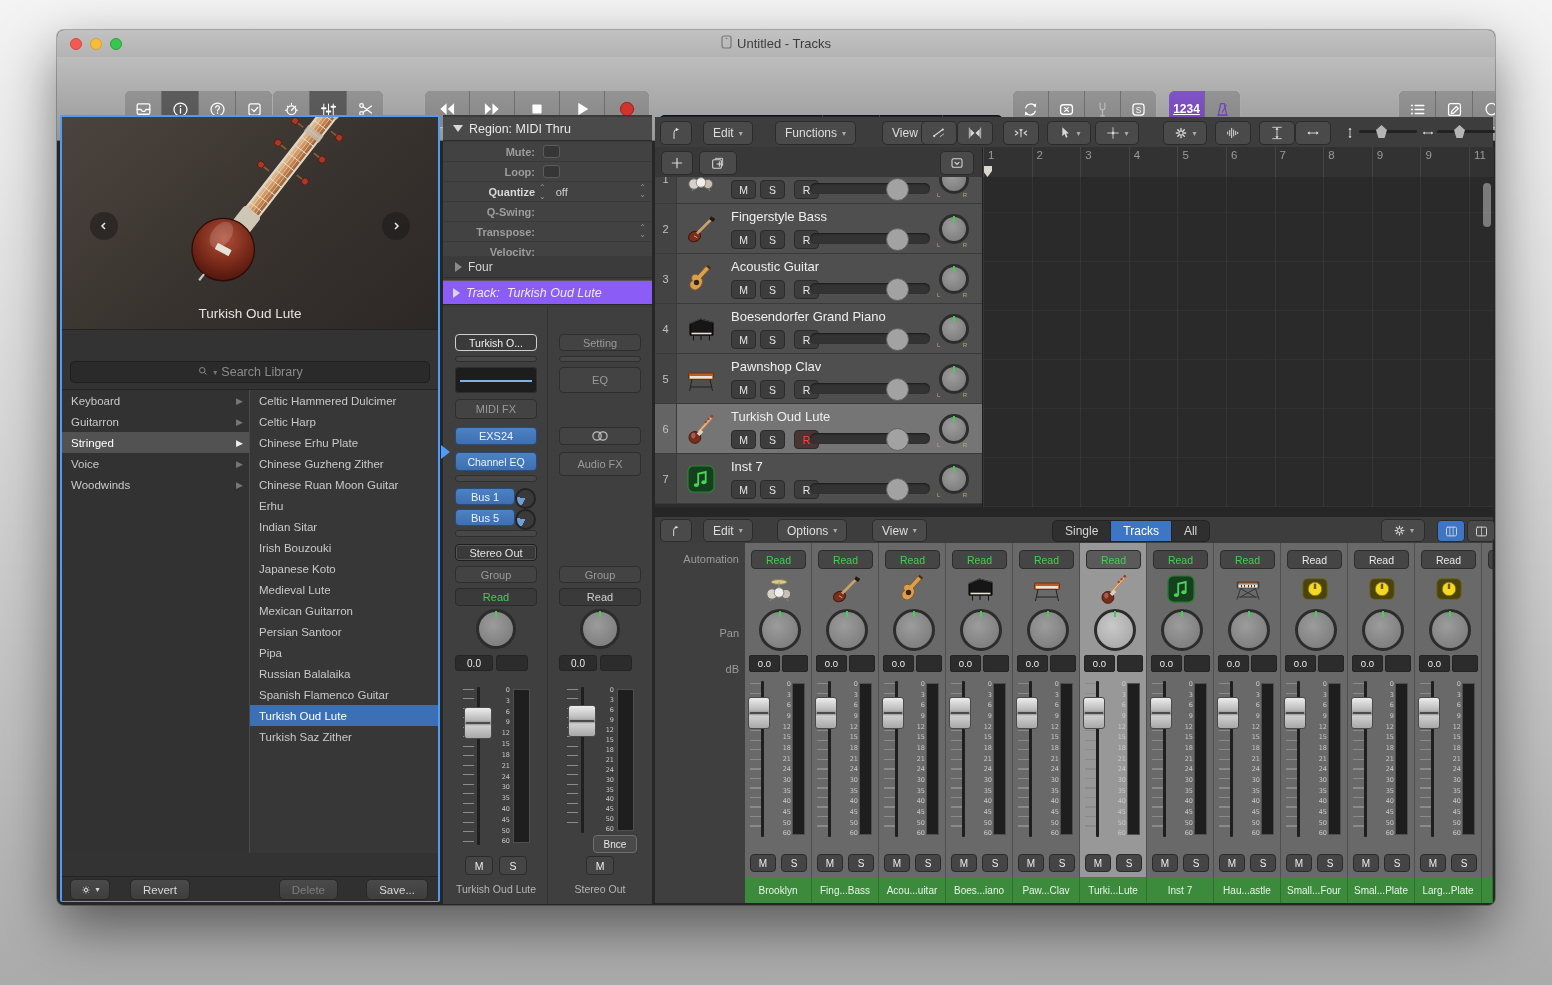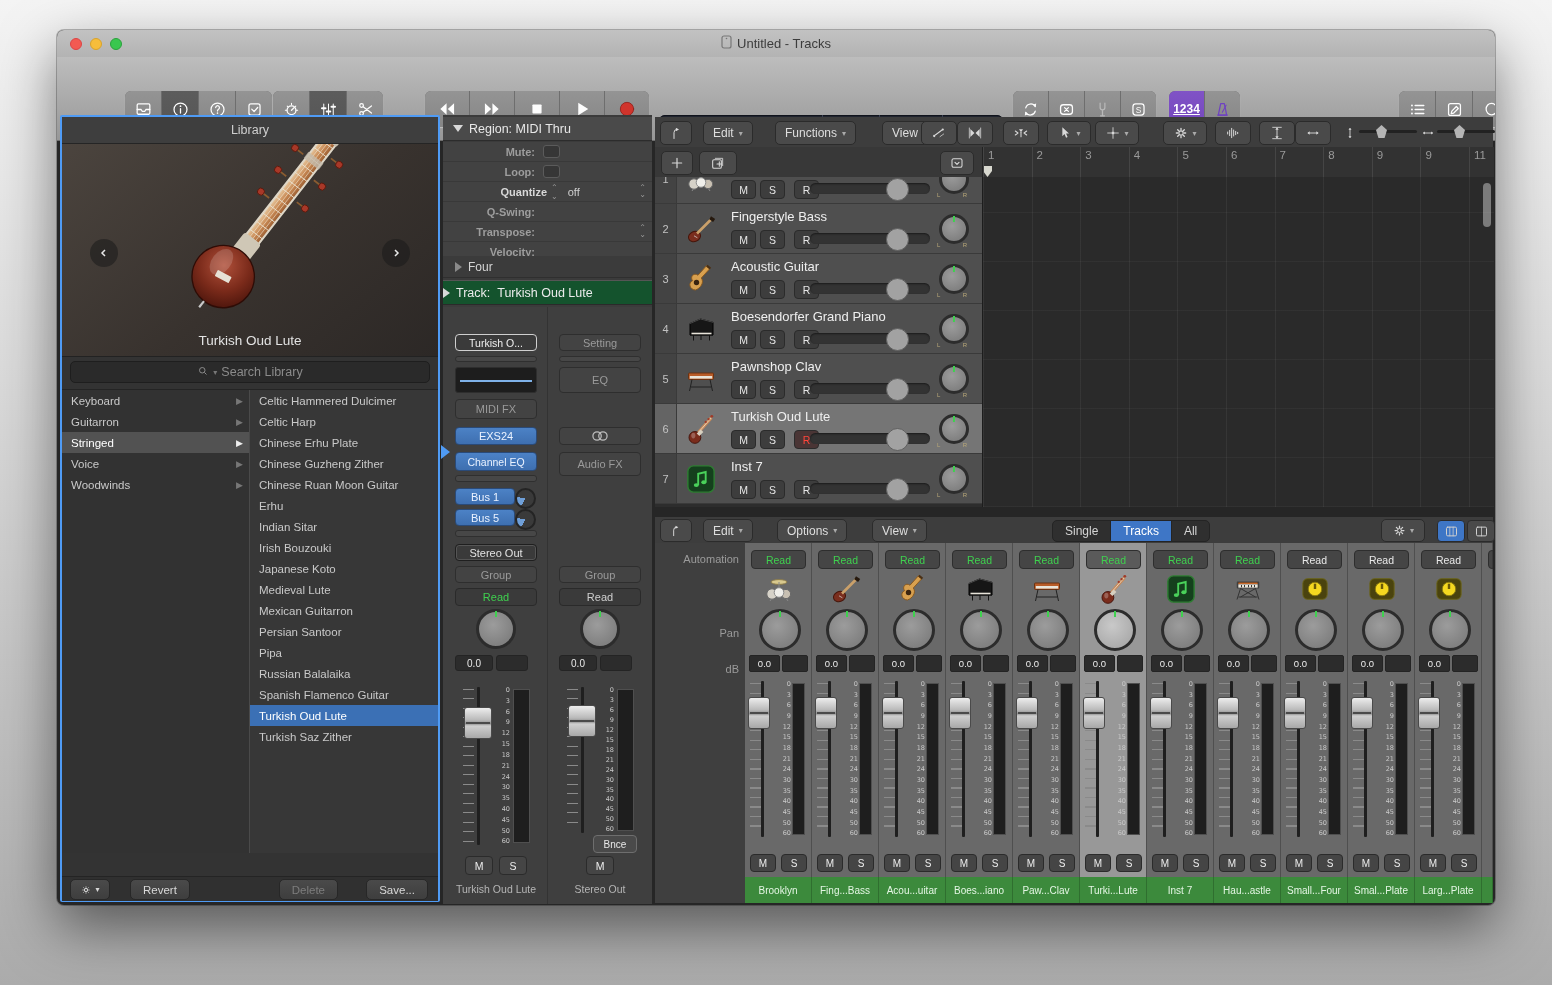--- a/index.html
+++ b/index.html
@@ -86,22 +86,22 @@
   .rrow{height:19px;background:#424242;border-bottom:1px solid #393939;display:flex;align-items:center;font-size:11px;color:#9d9d9d;}
   .rlab{width:92px;text-align:right;font-weight:bold;}
   .rctl{flex:1;display:flex;align-items:center;position:relative;height:100%;}
   .cb{width:15px;height:11px;border-radius:3px;background:#363636;border:1px solid #5b5b5b;margin-left:8px;}
   .stepper{position:absolute;right:6px;color:#999;font-size:8px;line-height:.8;text-align:center;}
   .qval{margin-left:10px;color:#cfcfcf;}
   .qmini{margin-left:4px;color:#999;font-size:8px;}
   .insp-more{position:absolute;left:0;top:141px;width:100%;height:22px;display:flex;align-items:center;padding-left:12px;
        box-sizing:border-box;color:#d5d5d5;font-size:12px;background:#3b3b3b;border-bottom:1px solid #2f2f2f;}
   .insp-more .tri.rt{border-left-color:#8a8a8a;}
-  .insp-track{position:absolute;left:0;top:165px;width:100%;height:25px;background:#14532d;border-top:1px solid #555;
-       border-bottom:1px solid #2a2a2a;color:#ececec;font-size:12.5px;display:flex;align-items:center;box-sizing:border-box;}
+  .insp-track{position:absolute;left:0;top:165px;width:100%;height:25px;background:#8b5cf6;border-top:1px solid #555;
+       border-bottom:1px solid #2a2a2a;color:#ececec;font-size:12.5px;display:flex;align-items:center;padding-left:10px;box-sizing:border-box;font-style:italic;}
   #stripArea{position:absolute;left:0;top:192px;width:100%;height:597px;background:#3f3f3f;}
   #blueArrow{position:absolute;left:-2px;top:138px;width:0;height:0;border-top:7px solid transparent;
        border-bottom:7px solid transparent;border-left:9px solid #4f9bf5;}
   .cstrip{position:absolute;top:0;width:96px;height:100%;}
   #cs-left{left:6px;} #cs-right{left:110px;}
   .strip-div{position:absolute;left:104px;top:0;width:1px;height:100%;background:#333;}
   .csit{position:absolute;left:6px;width:82px;box-sizing:border-box;border-radius:4px;font-size:11px;
        display:flex;align-items:center;justify-content:center;color:#cfcfcf;}
   .csbtn{background:#3a3a3a;border:1px solid #cfcfcf;color:#efefef;}
   .csbtn2{background:#434343;border:1px solid #2e2e2e;color:#9a9a9a;}
@@ -427,21 +427,20 @@
           <div class="tbbtn">
             <svg width="19" height="19" viewBox="0 0 24 24" fill="none" stroke="currentColor" stroke-width="1.6" stroke-linecap="round" stroke-linejoin="round">
               <ellipse cx="12" cy="11.5" rx="6.8" ry="7.3"></ellipse>
               <path d="M16.3 17.5l3.2 3.5"></path>
             </svg>
           </div>
         </div>
       </div>
 
   <div id="library" class="panel">
-    <div id="lib-hdr">Library</div>
     <div id="lib-preview">
       <div id="sitarArt" style="position:absolute;left:60px;top:0px;width:260px;height:200px;"><svg width="260" height="200" viewBox="0 0 300 210">
               <defs>
                 <radialGradient id="sg" cx="40%" cy="35%" r="75%">
                   <stop offset="0" stop-color="#b0503a"></stop>
                   <stop offset="0.55" stop-color="#7a2a1a"></stop>
                   <stop offset="1" stop-color="#45120a"></stop>
                 </radialGradient>
                 <linearGradient id="sn" x1="0" y1="0" x2="1" y2="0">
                   <stop offset="0" stop-color="#e8c9a0"></stop>
@@ -592,21 +591,21 @@
               <div class="cb"></div>
             </div>
           </div>
           <div class="rrow">
             <div class="rlab">Loop:</div>
             <div class="rctl">
               <div class="cb"></div>
             </div>
           </div>
           <div class="rrow">
-            <div class="rlab" style="color: rgb(216, 216, 216); padding-left: 12px;">Quantize</div>
+            <div class="rlab" style="color: rgb(216, 216, 216);">Quantize</div>
             <div class="rctl">
               <div class="qmini">⌃<br>⌄</div>
               <div class="qval">off</div>
               <div class="stepper">⌃<br>⌄</div>
             </div>
           </div>
           <div class="rrow">
             <div class="rlab">Q-Swing:</div>
             <div class="rctl"></div>
           </div>

